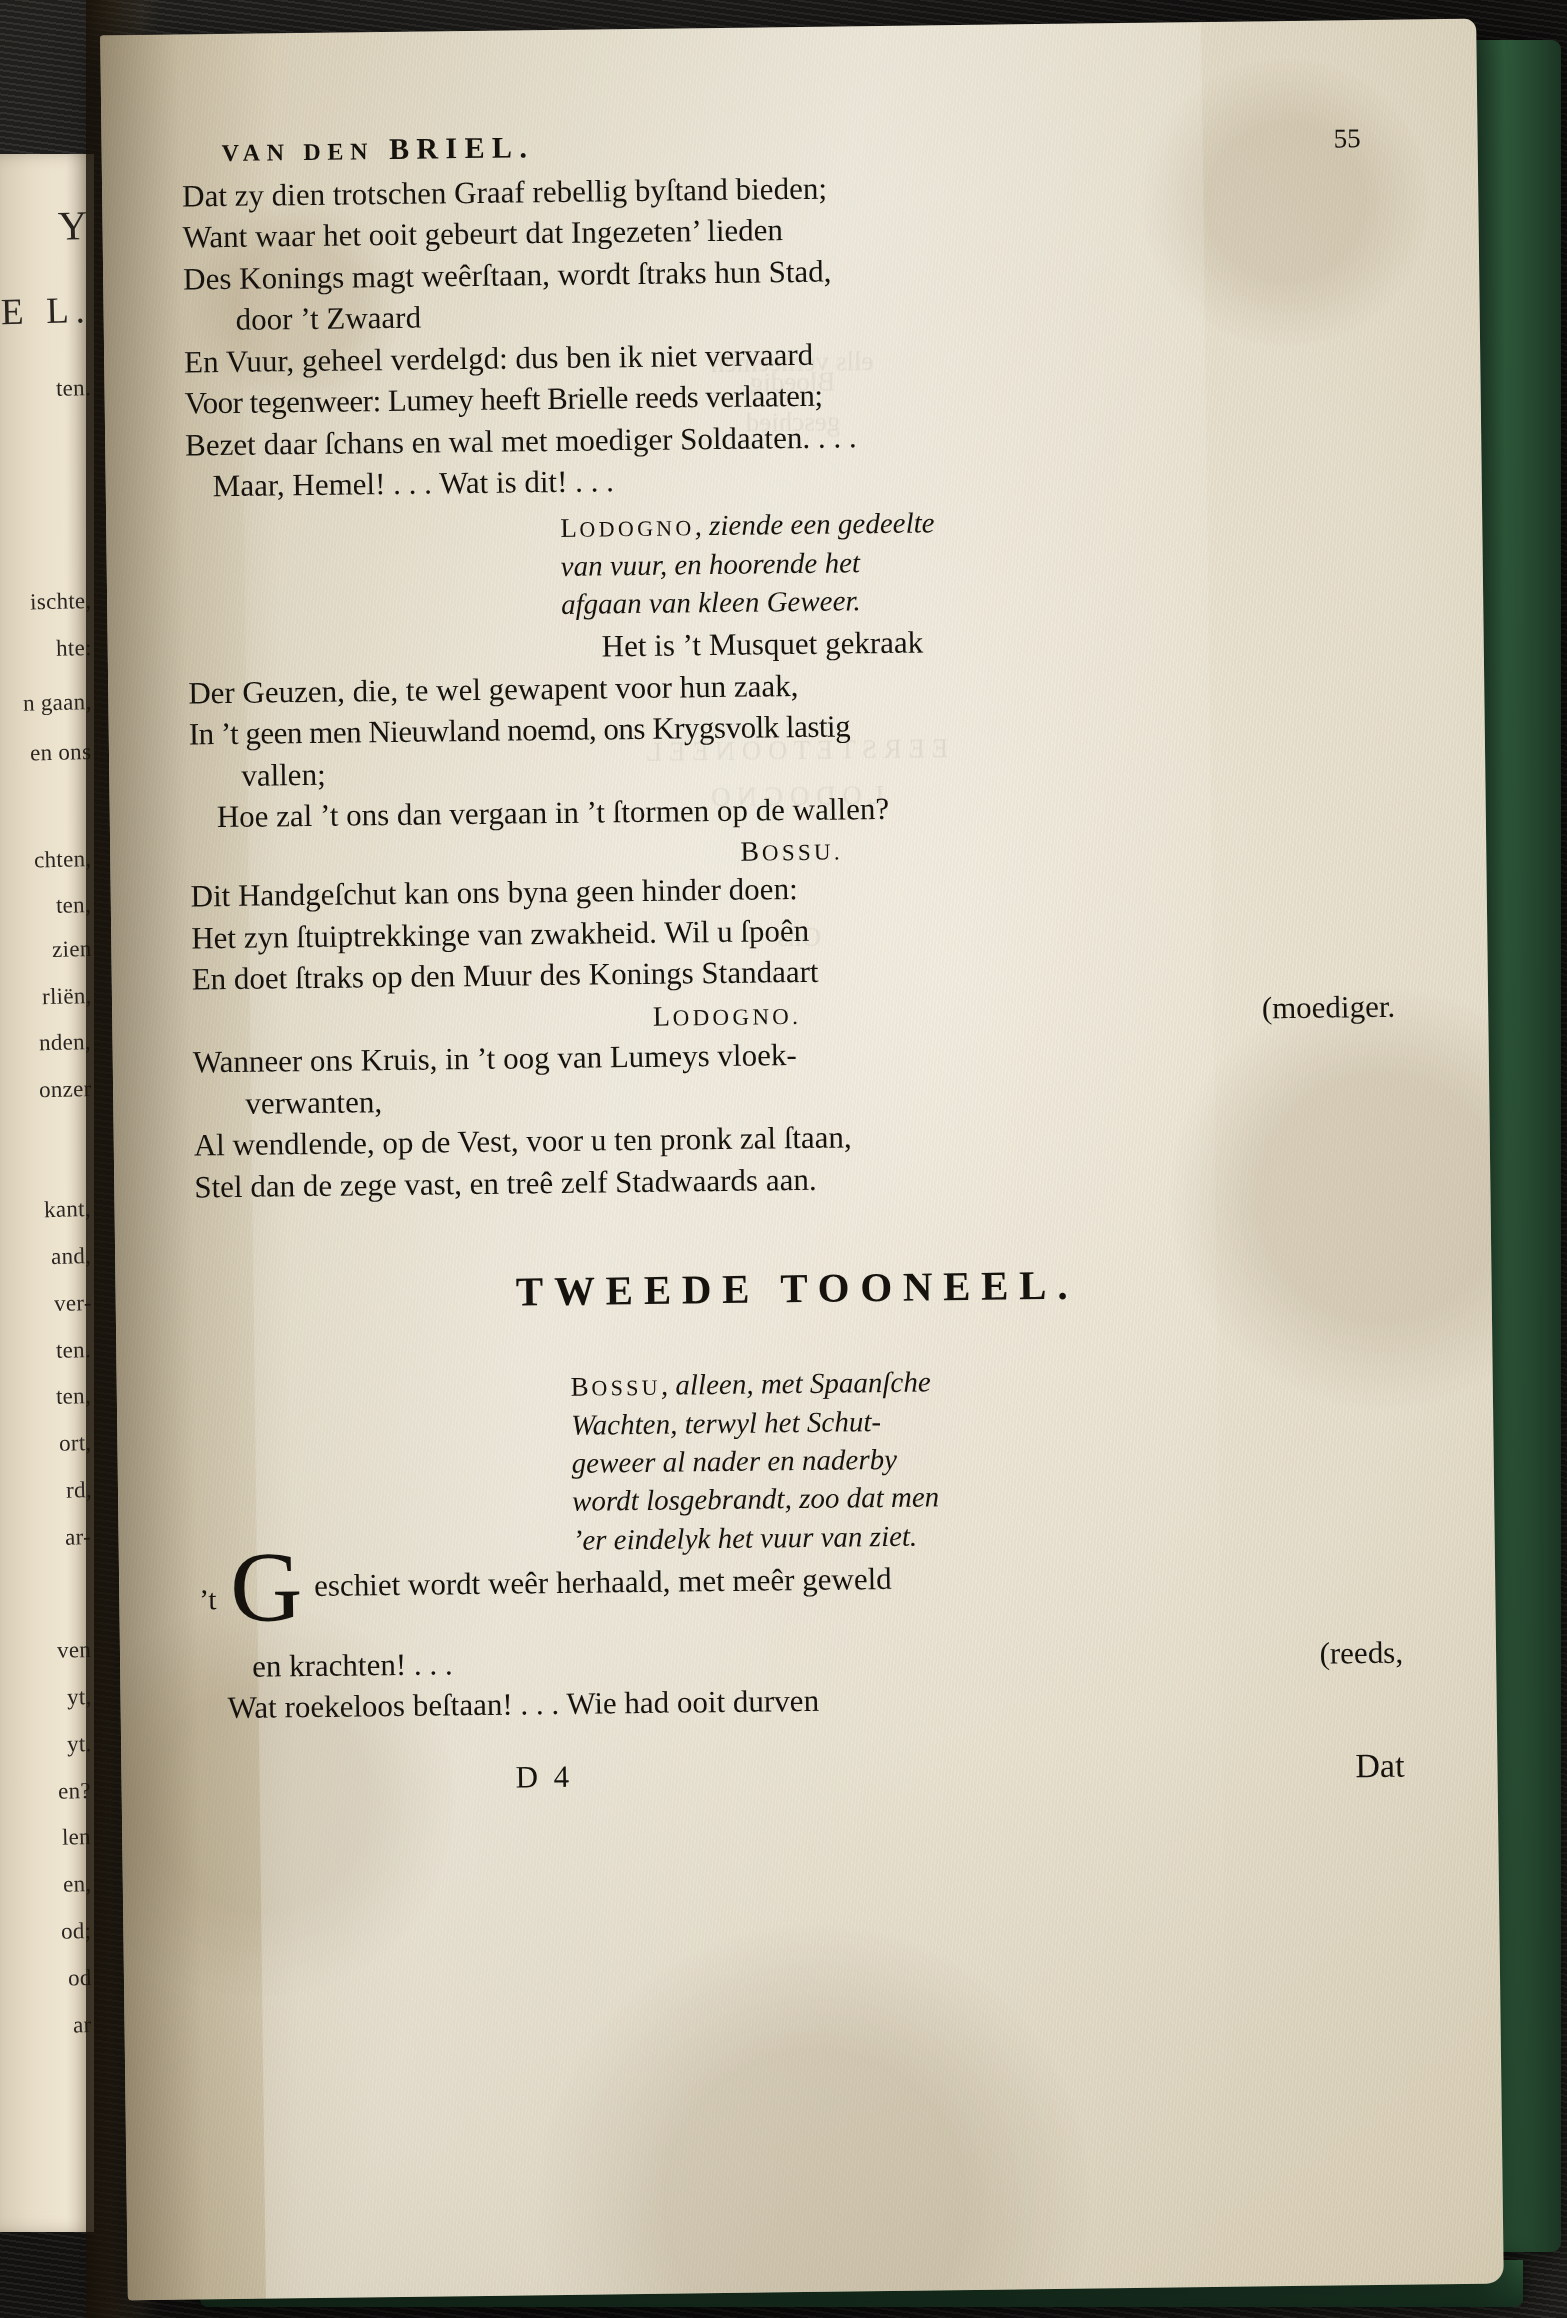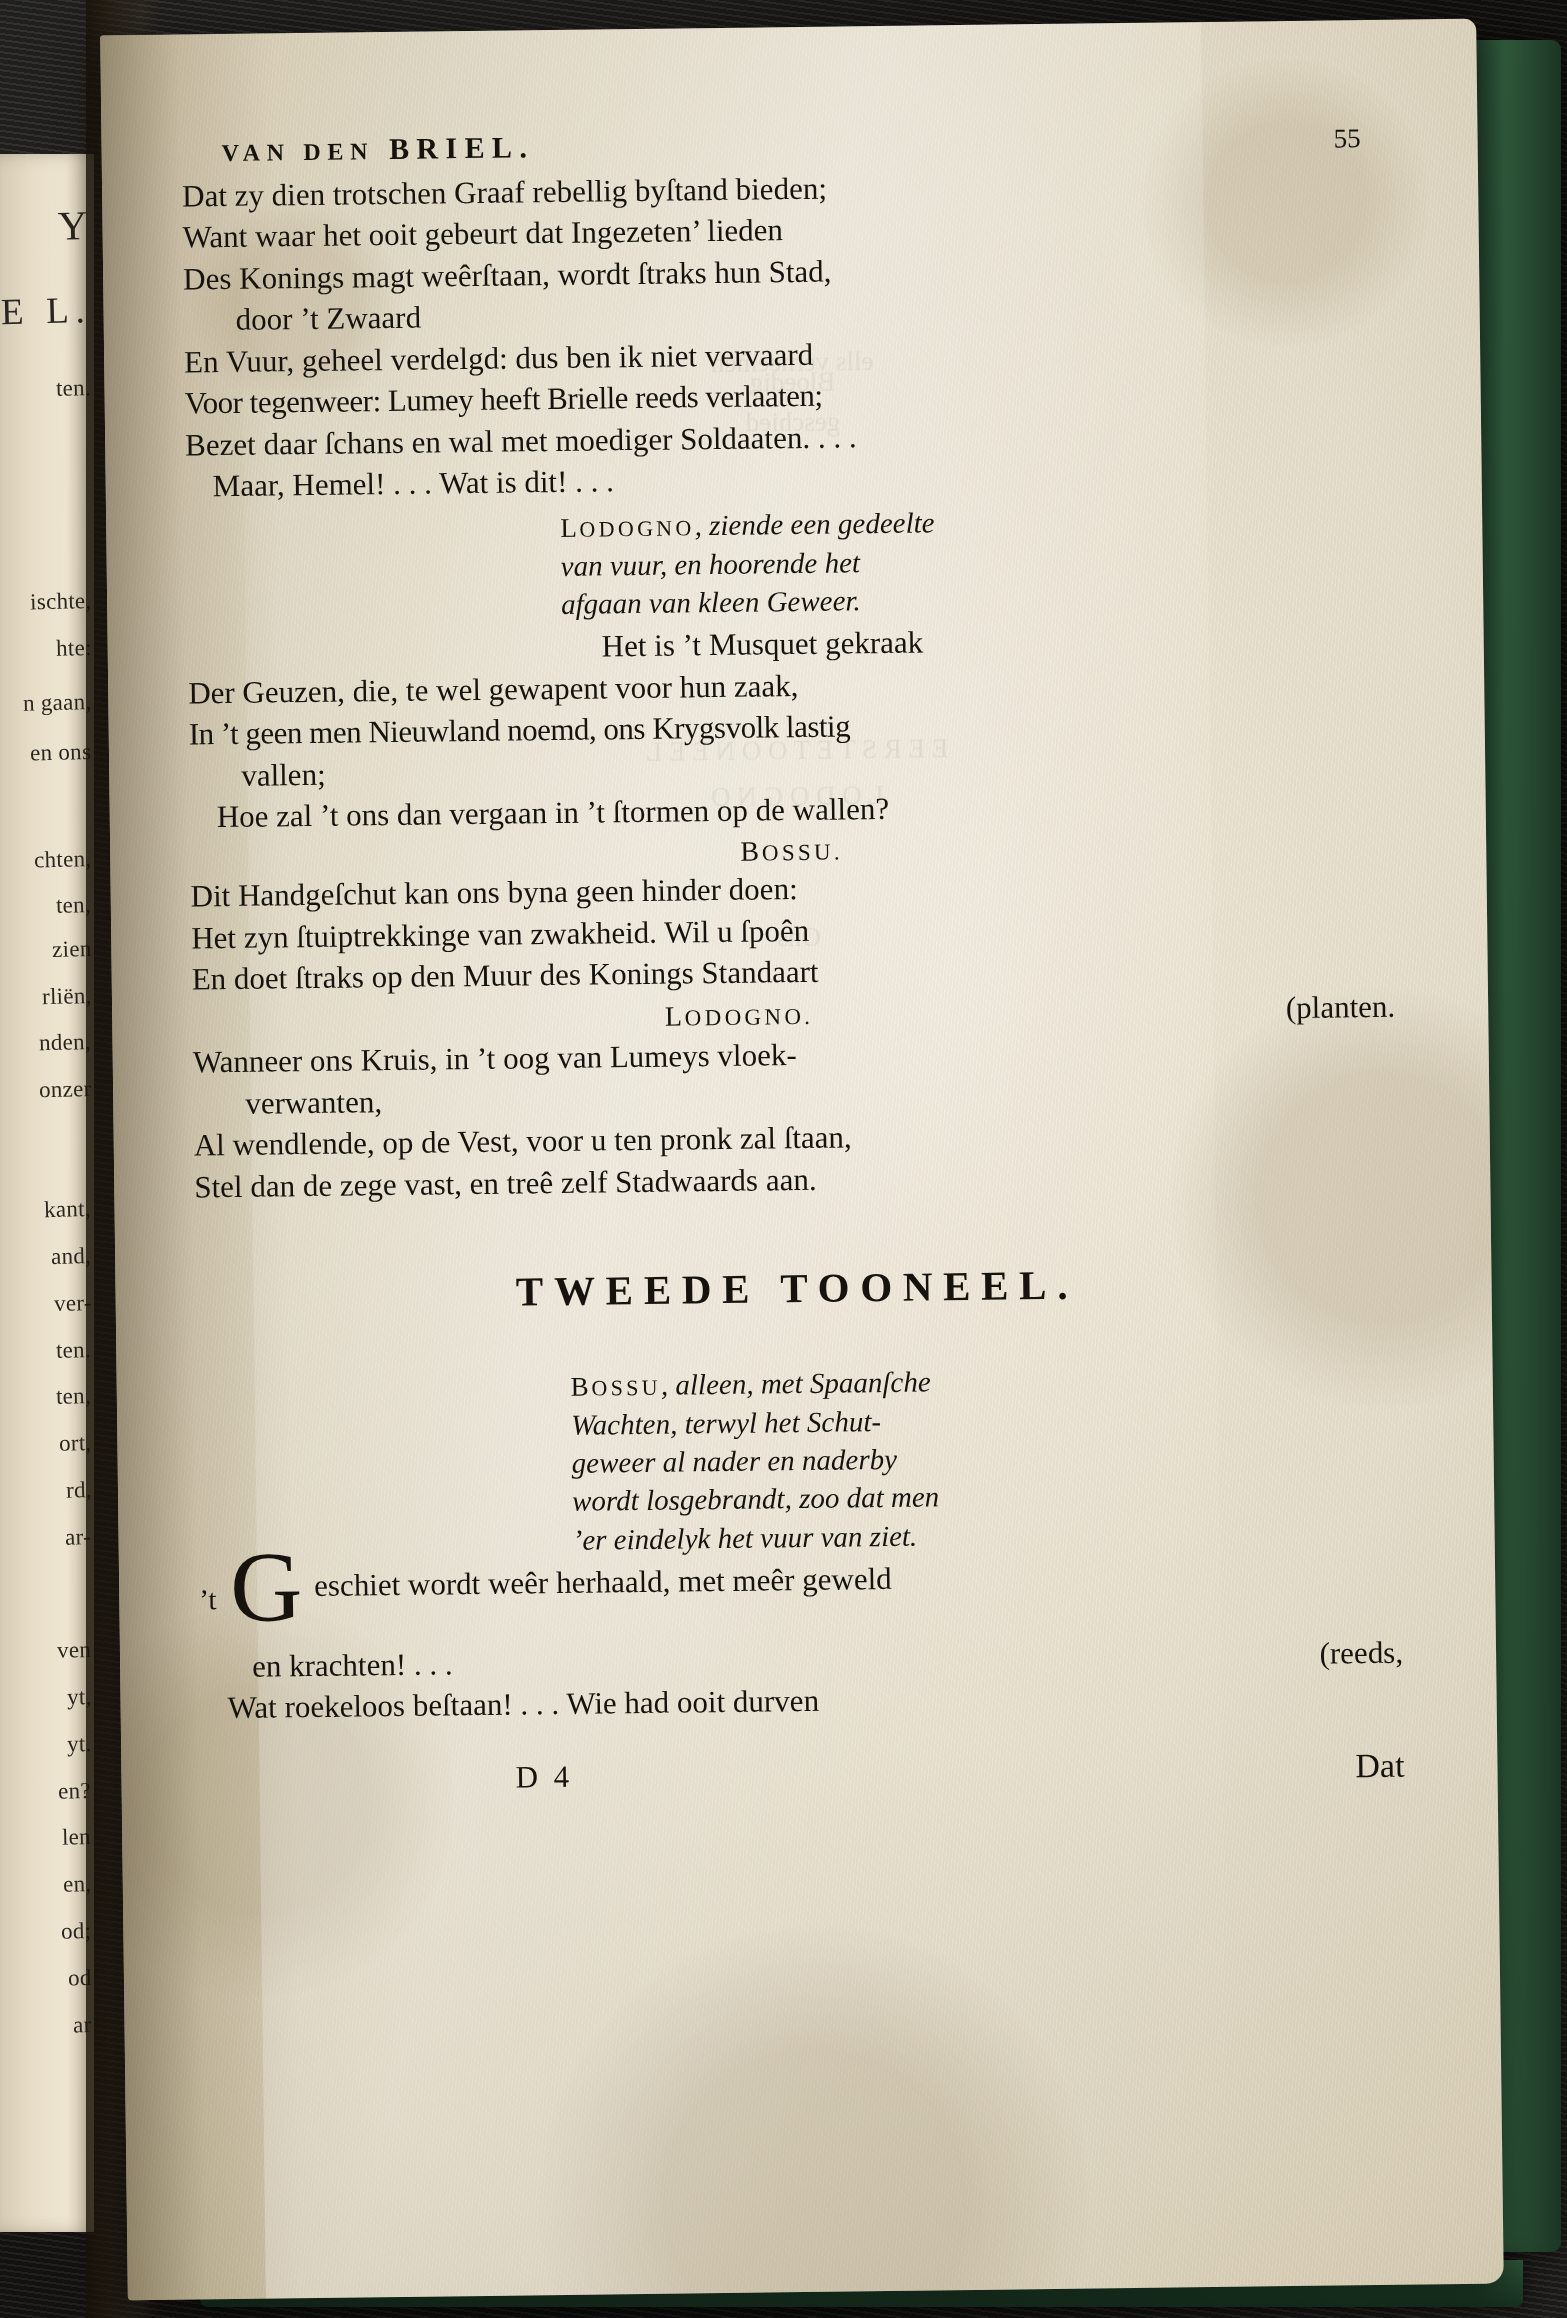--- a/index.html
+++ b/index.html
@@ -204,21 +204,21 @@
       <p class="speaker"><span>B</span><span class="sc">OSSU.</span></p>
 
       <p class="ln">Dit Handgeſchut kan ons byna geen hinder doen:</p>
       <p class="ln">Het zyn ſtuiptrekkinge van zwakheid. Wil u ſpoên</p>
       <p class="ln">En doet ſtraks op den Muur des Konings Standaart</p>
 
       <div class="rowsplit">
         <span style="flex:1"></span>
         <span class="speaker" style="margin:0"><span>L</span><span class="sc">ODOGNO.</span></span>
         <span style="flex:1"></span>
-        <span class="ln">(planten.</span>
+        <span class="ln">(moediger.</span>
       </div>
 
       <p class="ln">Wanneer ons Kruis, in ’t oog van Lumeys vloek-</p>
       <p class="ln ind">verwanten,</p>
       <p class="ln">Al wendlende, op de Vest, voor u ten pronk zal ſtaan,</p>
       <p class="ln">Stel dan de zege vast, en treê zelf Stadwaards aan.</p>
 
       <h2 class="scene-head">TWEEDE TOONEEL.</h2>
 
       <div class="dirblock">

